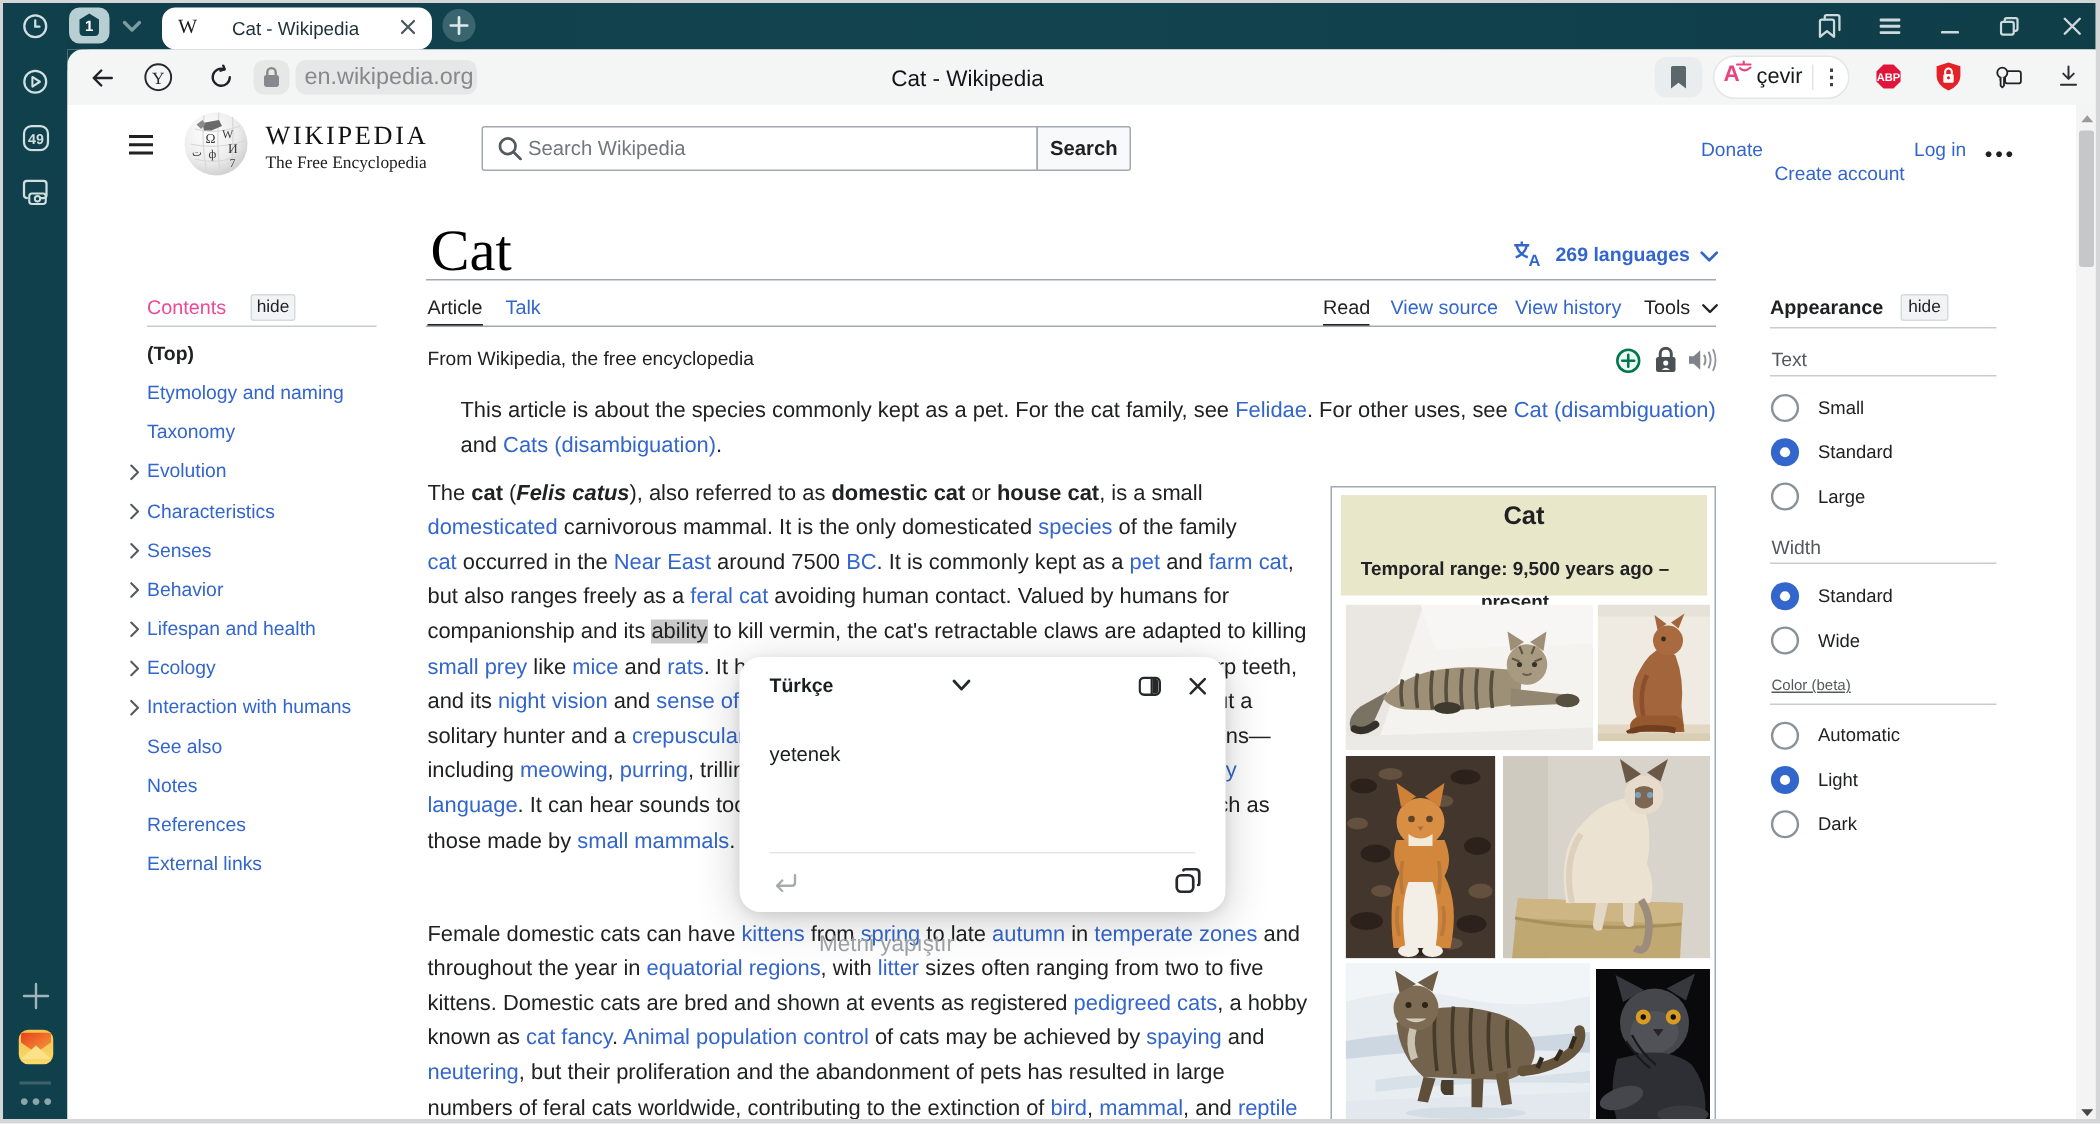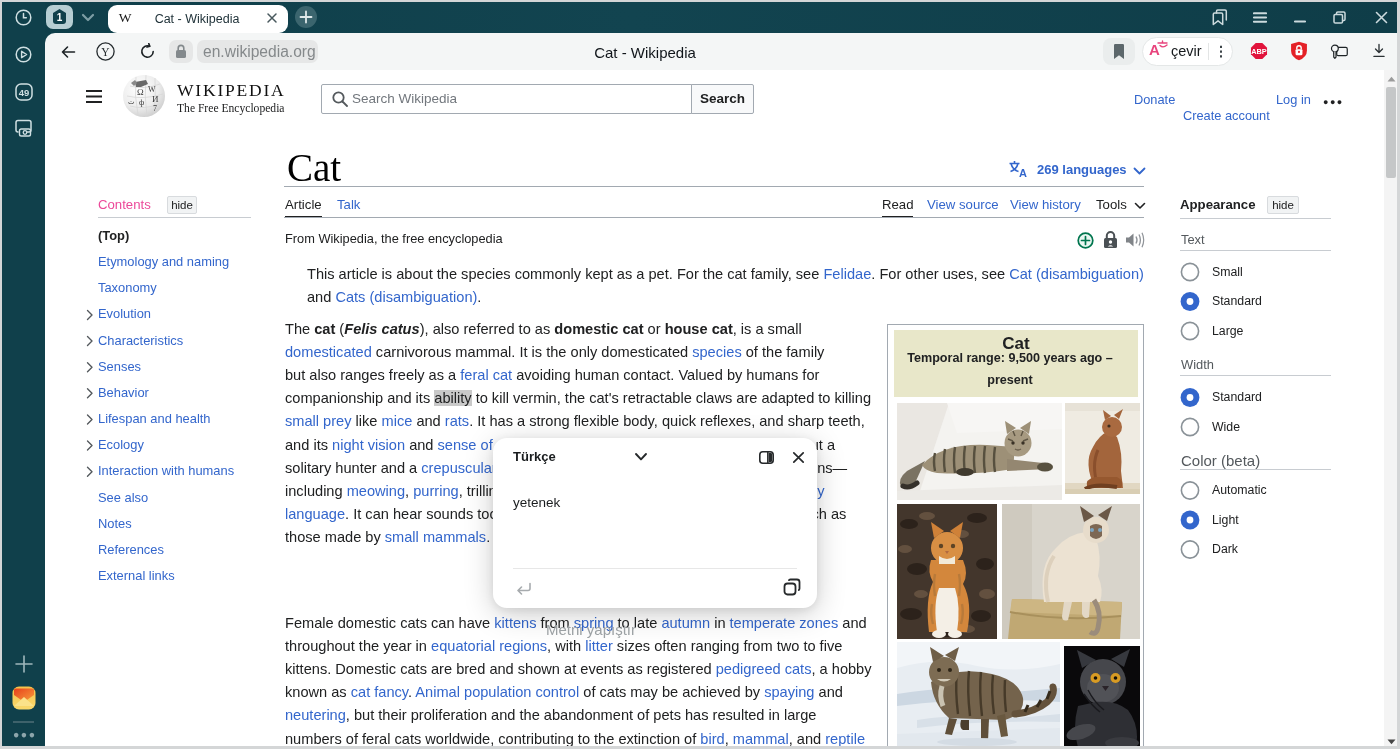--- a/index.html
+++ b/index.html
@@ -285,20 +285,21 @@
     </svg>
 
     <div class="abs" style="left:262px;top:193px;font-size:14.6px;line-height:23.4px;color:#202122;">
       <div class="line">This article is about the species commonly kept as a pet. For the cat family, see <a class="bl">Felidae</a>. For other uses, see <a class="bl">Cat (disambiguation)</a></div>
       <div class="line">and <a class="bl">Cats (disambiguation)</a>.</div>
     </div>
 
     <div class="abs" style="left:240px;top:247.5px;font-size:14.6px;line-height:23.2px;color:#202122;">
       <div class="line">The <b>cat</b> (<b><i>Felis catus</i></b>), also referred to as <b>domestic cat</b> or <b>house cat</b>, is a small</div>
       <div class="line"><a class="bl">domesticated</a> carnivorous mammal. It is the only domesticated <a class="bl">species</a> of the family</div>
+      <div class="line"><a class="bl">cat</a> occurred in the <a class="bl">Near East</a> around 7500 <a class="bl">BC</a>. It is commonly kept as a <a class="bl">pet</a> and <a class="bl">farm cat</a>,</div>
       <div class="line">but also ranges freely as a <a class="bl">feral cat</a> avoiding human contact. Valued by humans for</div>
       <div class="line">companionship and its <span style="background:#c9c9c9;">ability</span> to kill vermin, the cat's retractable claws are adapted to killing</div>
       <div class="line"><a class="bl">small prey</a> like <a class="bl">mice</a> and <a class="bl">rats</a>. It has a strong flexible body, quick reflexes, and sharp teeth,</div>
       <div class="line">and its <a class="bl">night vision</a> and <a class="bl">sense of smell</a> are well developed. It is a social species, but a</div>
       <div class="line">solitary hunter and a <a class="bl">crepuscular</a> predator. Cat communication includes vocalizations—</div>
       <div class="line">including <a class="bl">meowing</a>, <a class="bl">purring</a>, trilling, hissing, growling, and grunting—as well as <a class="bl">body</a></div>
       <div class="line"><a class="bl">language</a>. It can hear sounds too faint or too high in frequency for human ears, such as</div>
       <div class="line">those made by <a class="bl">small mammals</a>. It secretes and perceives pheromones.</div>
     </div>
 
@@ -307,21 +308,21 @@
       <div class="line">throughout the year in <a class="bl">equatorial regions</a>, with <a class="bl">litter</a> sizes often ranging from two to five</div>
       <div class="line">kittens. Domestic cats are bred and shown at events as registered <a class="bl">pedigreed cats</a>, a hobby</div>
       <div class="line">known as <a class="bl">cat fancy</a>. <a class="bl">Animal population control</a> of cats may be achieved by <a class="bl">spaying</a> and</div>
       <div class="line"><a class="bl">neutering</a>, but their proliferation and the abandonment of pets has resulted in large</div>
       <div class="line">numbers of feral cats worldwide, contributing to the extinction of <a class="bl">bird</a>, <a class="bl">mammal</a>, and <a class="bl">reptile</a></div>
     </div>
 
     <div class="abs" style="left:842px;top:254px;width:257px;height:423px;background:#ffffff;border:1px solid #a2a9b1;box-sizing:border-box;"></div>
     <div class="abs" style="left:849px;top:260px;width:244px;height:67px;background:#e8e7c9;"></div>
     <div class="abs" style="left:849px;top:264px;width:244px;text-align:center;font-size:17px;font-weight:bold;color:#202122;">Cat</div>
-    <div class="abs" style="left:849px;top:278px;width:232px;text-align:center;font-size:12.6px;font-weight:bold;color:#202122;line-height:21.5px;">Temporal range: 9,500 years ago –<br>present</div>
+    <div class="abs" style="left:849px;top:299px;width:232px;text-align:center;font-size:12.6px;font-weight:bold;color:#202122;line-height:21.5px;">Temporal range: 9,500 years ago –<br>present</div>
     <div class="abs" style="left:852px;top:333px;width:165px;height:97px;overflow:hidden;" id="cat1">
       <svg width="165" height="97" viewBox="0 0 165 97">
         <rect width="165" height="97" fill="#f4f3f0"></rect>
         <path d="M0 0 L52 0 L20 97 L0 97 Z" fill="#eae7e2"></path>
         <path d="M50 0 L165 0 L165 26 L60 30 Z" fill="#f7f6f4"></path>
         <path d="M0 88 L165 82 L165 97 L0 97 Z" fill="#eceae6"></path>
         <path d="M18 80 Q8 88 4 84 Q0 76 10 68 L28 58 Z" fill="#7a7262"></path>
         <path d="M20 80 Q12 86 6 83" stroke="#35302a" stroke-width="5" fill="none" stroke-linecap="round"></path>
         <path d="M25 62 Q45 40 90 42 L118 44 L116 66 Q80 72 40 70 Q28 68 25 62 Z" fill="#9d9077"></path>
         <g stroke="#57503f" stroke-width="2.4" fill="none">
@@ -479,21 +480,21 @@
       </svg>
     </div>
 
     <div class="abs" style="left:1135px;top:127px;font-size:13.2px;font-weight:bold;color:#202122;">Appearance</div>
     <div class="abs" style="left:1222px;top:126px;width:30px;height:16px;background:#f1f3f4;border:1px solid #d8dbde;border-radius:2px;text-align:center;line-height:16px;font-size:11.5px;color:#202122;">hide</div>
     <div class="abs" style="left:1135px;top:148px;width:151px;height:1px;background:#c8ccd1;"></div>
     <div class="abs" style="left:1136px;top:162px;font-size:12.9px;color:#54595d;">Text</div>
     <div class="abs" style="left:1135px;top:180px;width:151px;height:1px;background:#c8ccd1;"></div>
     <div class="abs" style="left:1136px;top:287px;font-size:12.9px;color:#54595d;">Width</div>
     <div class="abs" style="left:1135px;top:305px;width:151px;height:1px;background:#c8ccd1;"></div>
-    <div class="abs" style="left:1136px;top:382px;font-size:15px;color:#54595d;">Color (beta)</div>
+    <div class="abs" style="left:1136px;top:382px;font-size:10px;color:#54595d;text-decoration:underline;">Color (beta)</div>
     <div class="abs" style="left:1135px;top:399px;width:151px;height:1px;background:#c8ccd1;"></div>
     <svg class="abs" style="left:1135px;top:192px;" width="160" height="300" viewBox="0 0 160 300">
       <g>
         <circle cx="10" cy="10" r="8.6" fill="#ffffff" stroke="#8a9298" stroke-width="1.6"></circle>
         <circle cx="10" cy="39.5" r="9.4" fill="#3366cc"></circle>
           <circle cx="10" cy="39.5" r="3.4" fill="#ffffff"></circle>
         <circle cx="10" cy="69" r="8.6" fill="#ffffff" stroke="#8a9298" stroke-width="1.6"></circle>
         <circle cx="10" cy="135.5" r="9.4" fill="#3366cc"></circle>
           <circle cx="10" cy="135.5" r="3.4" fill="#ffffff"></circle>
         <circle cx="10" cy="165" r="8.6" fill="#ffffff" stroke="#8a9298" stroke-width="1.6"></circle>

